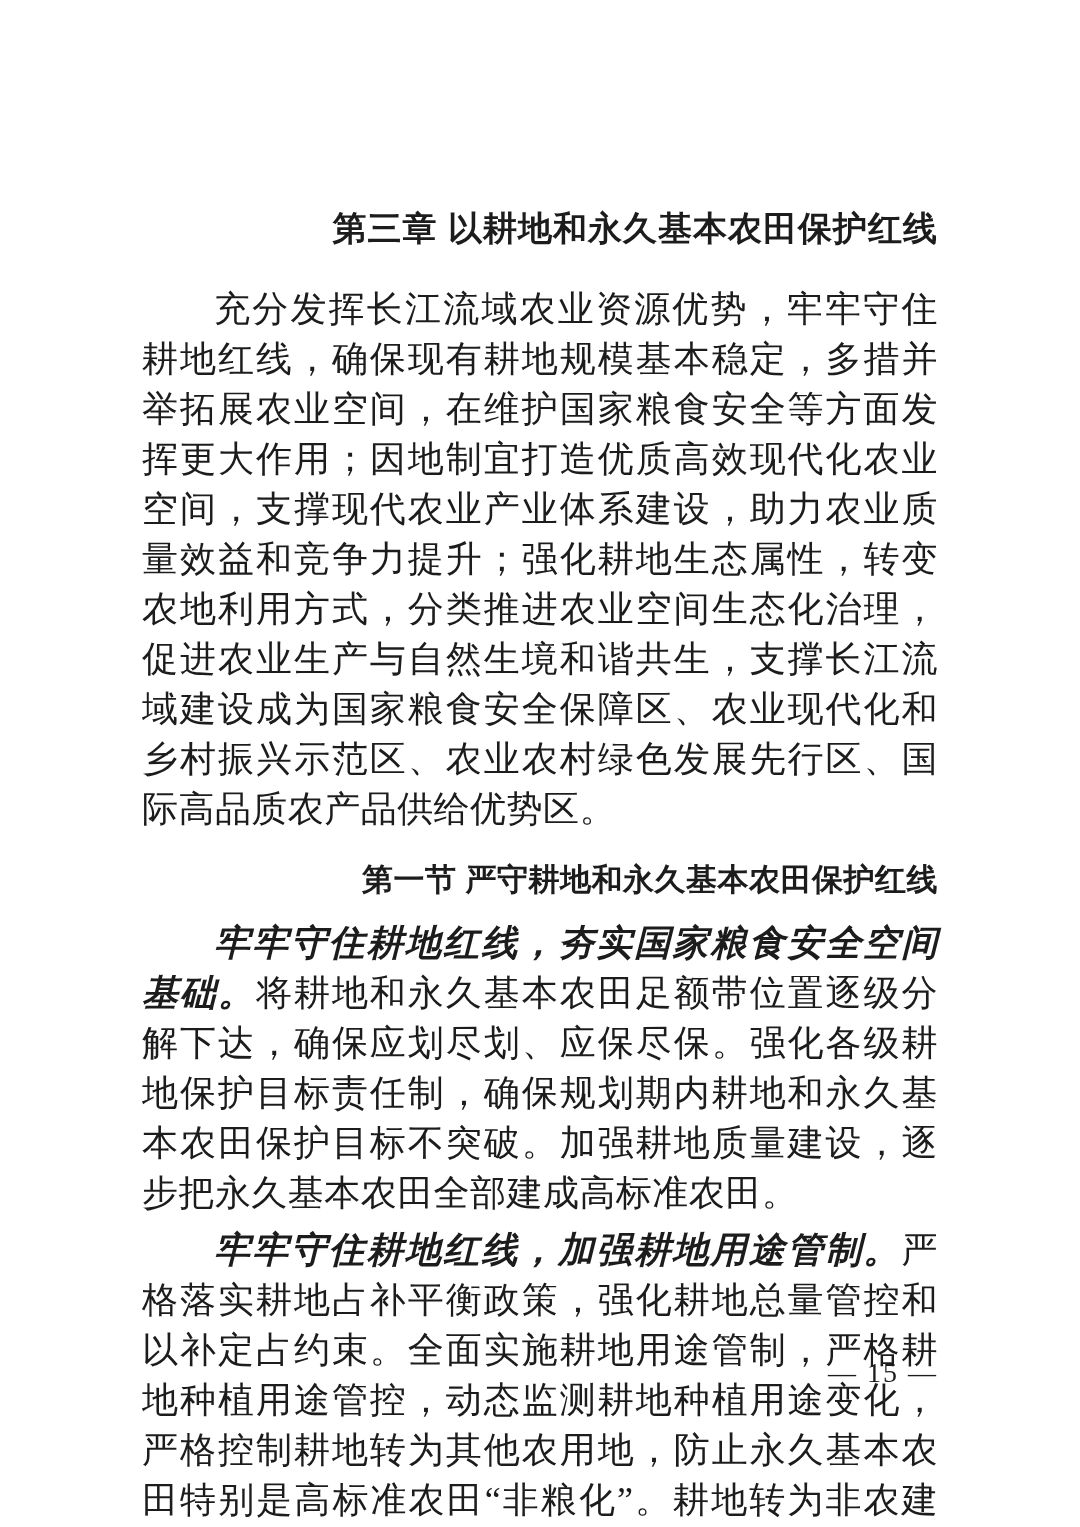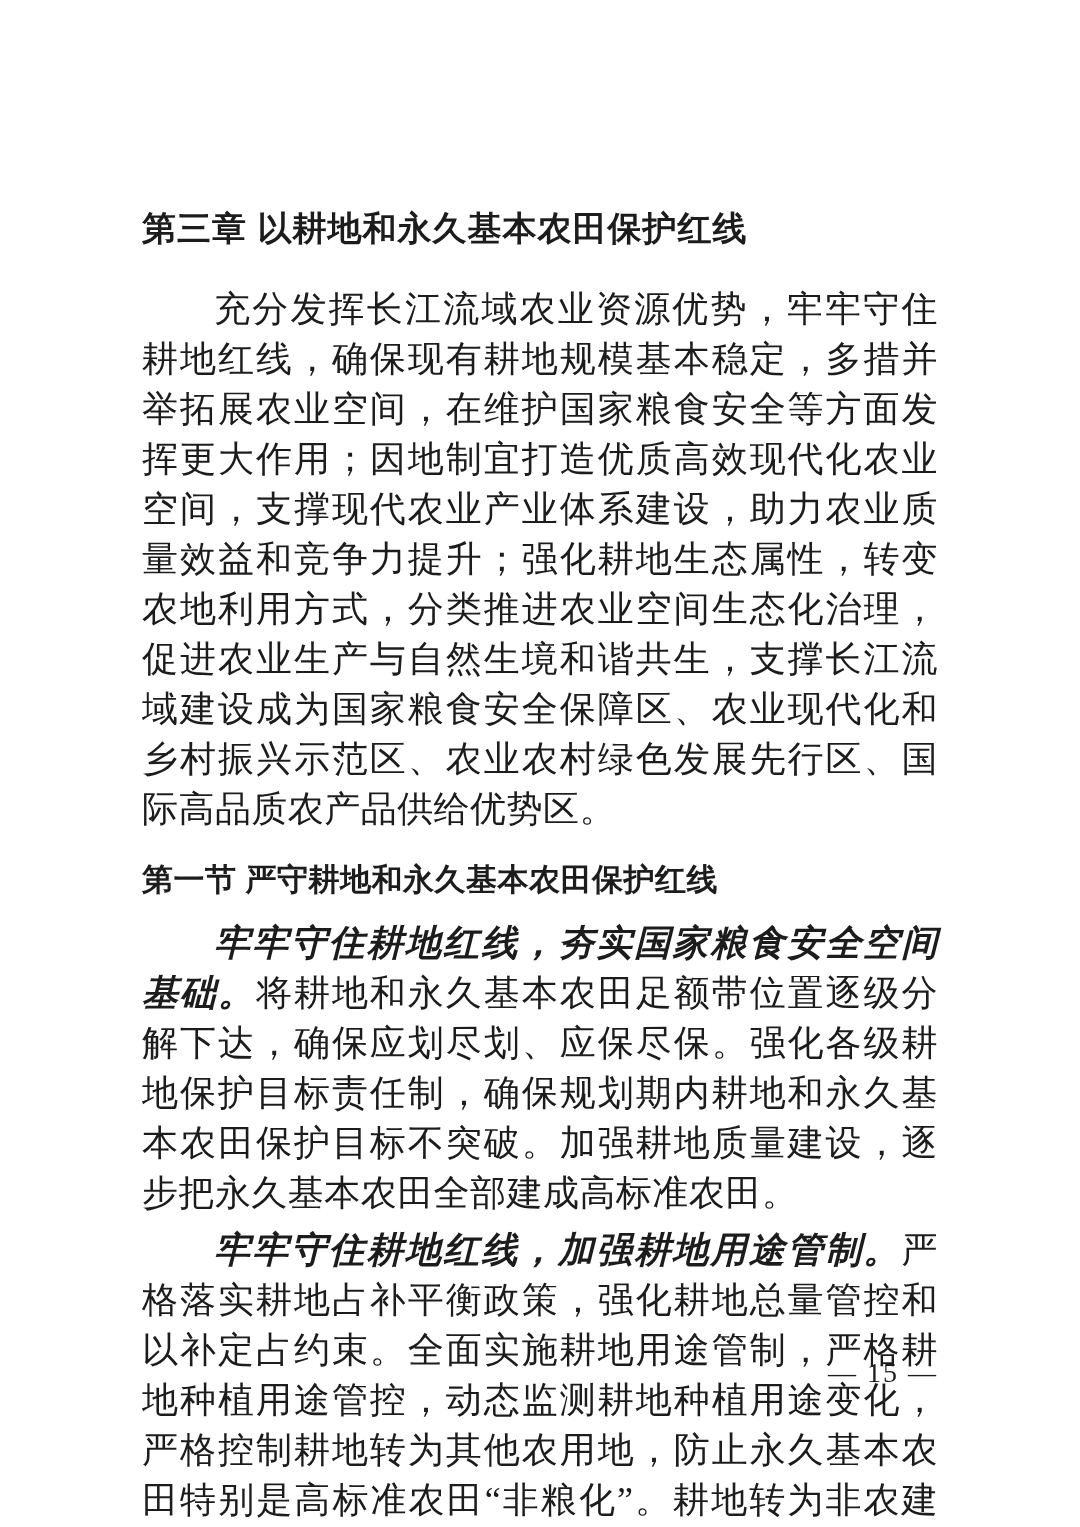--- a/index.html
+++ b/index.html
@@ -15,21 +15,21 @@
     background: #ffffff;
     color: #1c1c1c;
     overflow: hidden;
     font-family: "Liberation Serif", "DejaVu Serif", serif;
   }
   .content {
     padding: 0 142px;
   }
   .chapter-title {
     margin: 200px 0 0 0;
-    text-align: left;
+    text-align: right;
     font-family: "Liberation Sans", "DejaVu Sans", sans-serif;
     font-weight: 700;
     font-size: 34px;
     line-height: 56px;
     letter-spacing: 1px;
   }
   .chapter-title .tline {
     display: block;
   }
   .body-par {
@@ -39,21 +39,21 @@
     text-align: justify;
     text-justify: inter-ideograph;
     text-indent: 2em;
     letter-spacing: 0.45px;
   }
   .intro-par {
     margin-top: 28px;
   }
   .section-title {
     margin: 26px 0 18px 0;
-    text-align: left;
+    text-align: right;
     font-family: "Liberation Sans", "DejaVu Sans", sans-serif;
     font-weight: 700;
     font-size: 31px;
     line-height: 40px;
     letter-spacing: 0.5px;
   }
   .par-gap {
     margin-top: 7px;
   }
   .lead-bold {

